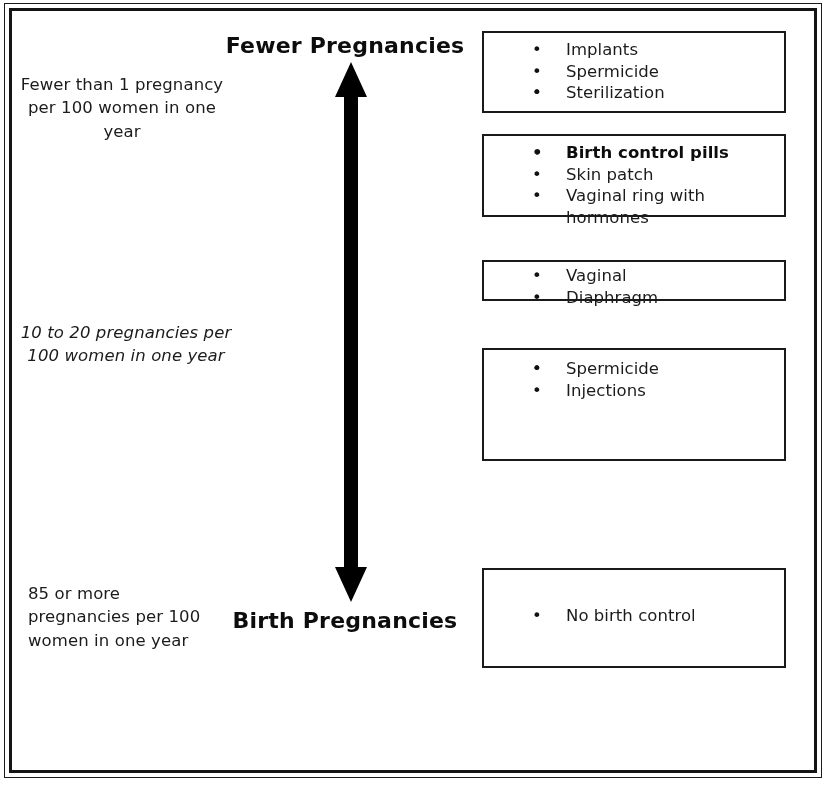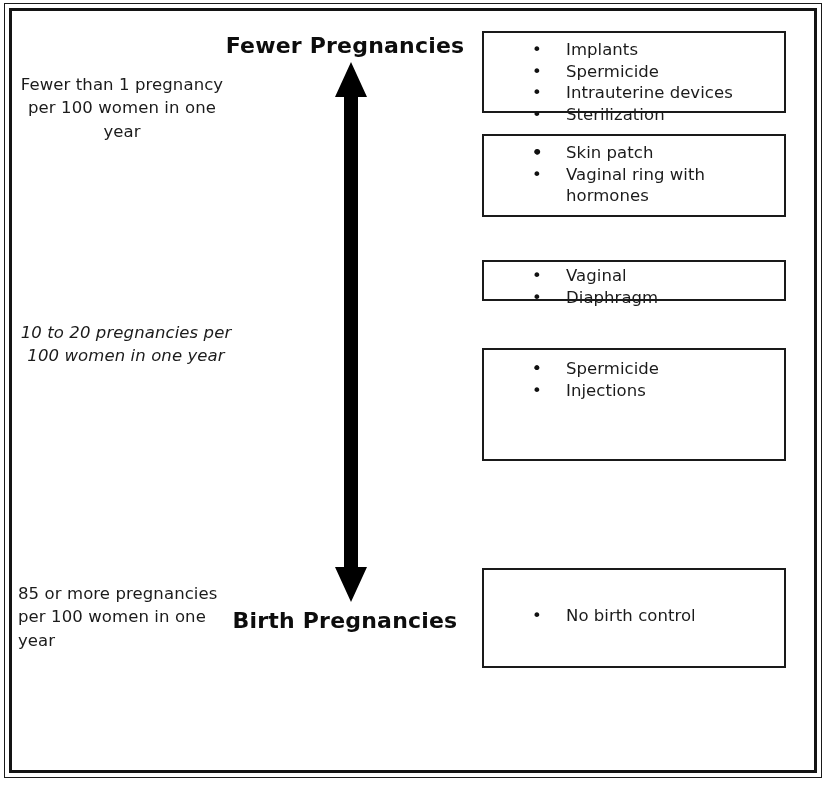--- a/index.html
+++ b/index.html
@@ -44,21 +44,21 @@
   .scale-label {
     position: absolute;
     text-align: center;
     font-size: 16.5px;
     line-height: 1.42;
     color: #1b1b1b;
     letter-spacing: 0.1px;
   }
   #scale-top    { left: 14px;  top: 33px;  width: 216px; margin-top: 40px; }
   #scale-middle { left: 18px;  top: 321px; width: 216px; font-style: italic; }
-  #scale-bottom { left: 10px;  top: 582px; width: 216px; text-align: left; padding-left: 8px; box-sizing: border-box;}
+  #scale-bottom { left: 10px;  top: 582px; width: 216px; text-align: left; padding-left: 18px; box-sizing: border-box;}
   
   .arrow-caption {
     position: absolute;
     text-align: center;
     font-size: 22px;
     font-weight: bold;
     color: #0d0d0d;
     letter-spacing: 0.2px;
     width: 280px;
   }
@@ -138,33 +138,33 @@
       <li class="method-item">
         <span class="bullet">•</span>
         <span>Implants</span>
       </li>
       <li class="method-item">
         <span class="bullet">•</span>
         <span>Spermicide</span>
       </li>
       <li class="method-item">
         <span class="bullet">•</span>
-        <span>Intrauterine devices</span>
       </li>
       <li class="method-item">
         <span class="bullet">•</span>
         <span>Sterilization</span>
       </li>
     </ul>
   </div>
 
   <div class="method-box" id="method-box-2">
     <ul class="method-list">
       <li class="method-item bold">
         <span class="bullet">•</span>
+        <span>Birth control pills</span>
       </li>
       <li class="method-item">
         <span class="bullet">•</span>
         <span>Skin patch</span>
       </li>
       <li class="method-item">
         <span class="bullet">•</span>
         <span>Vaginal ring with hormones</span>
       </li>
     </ul>

